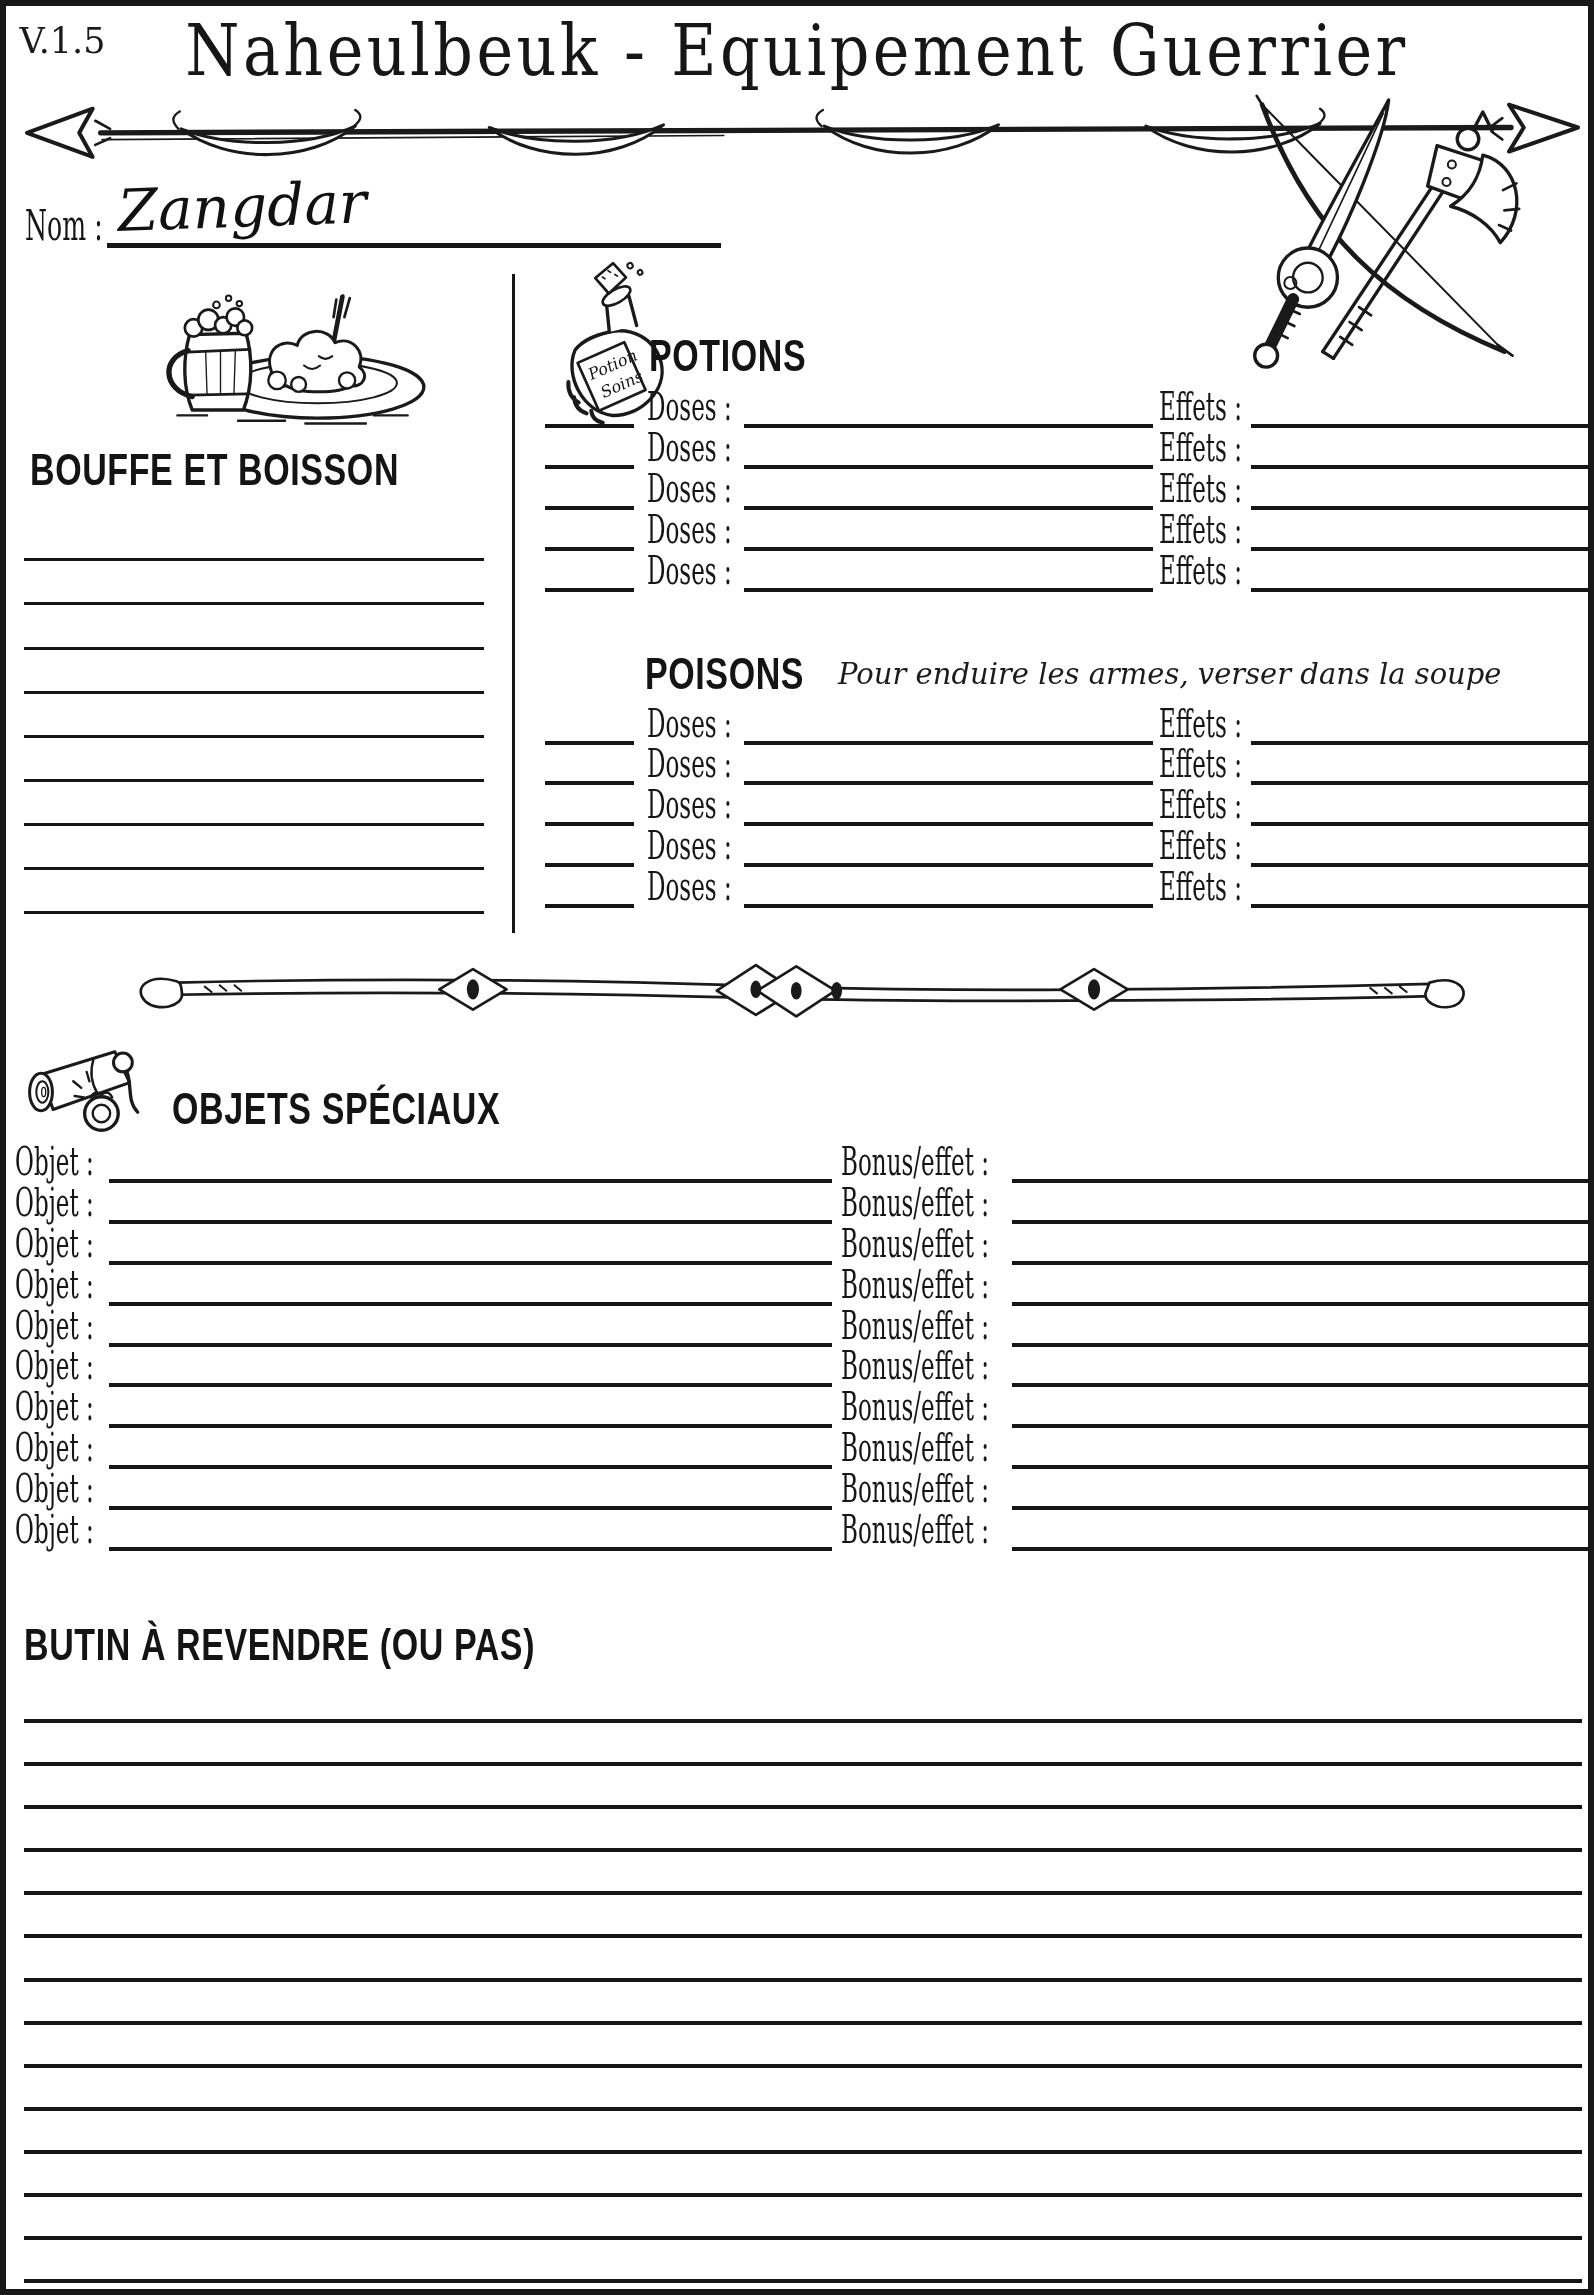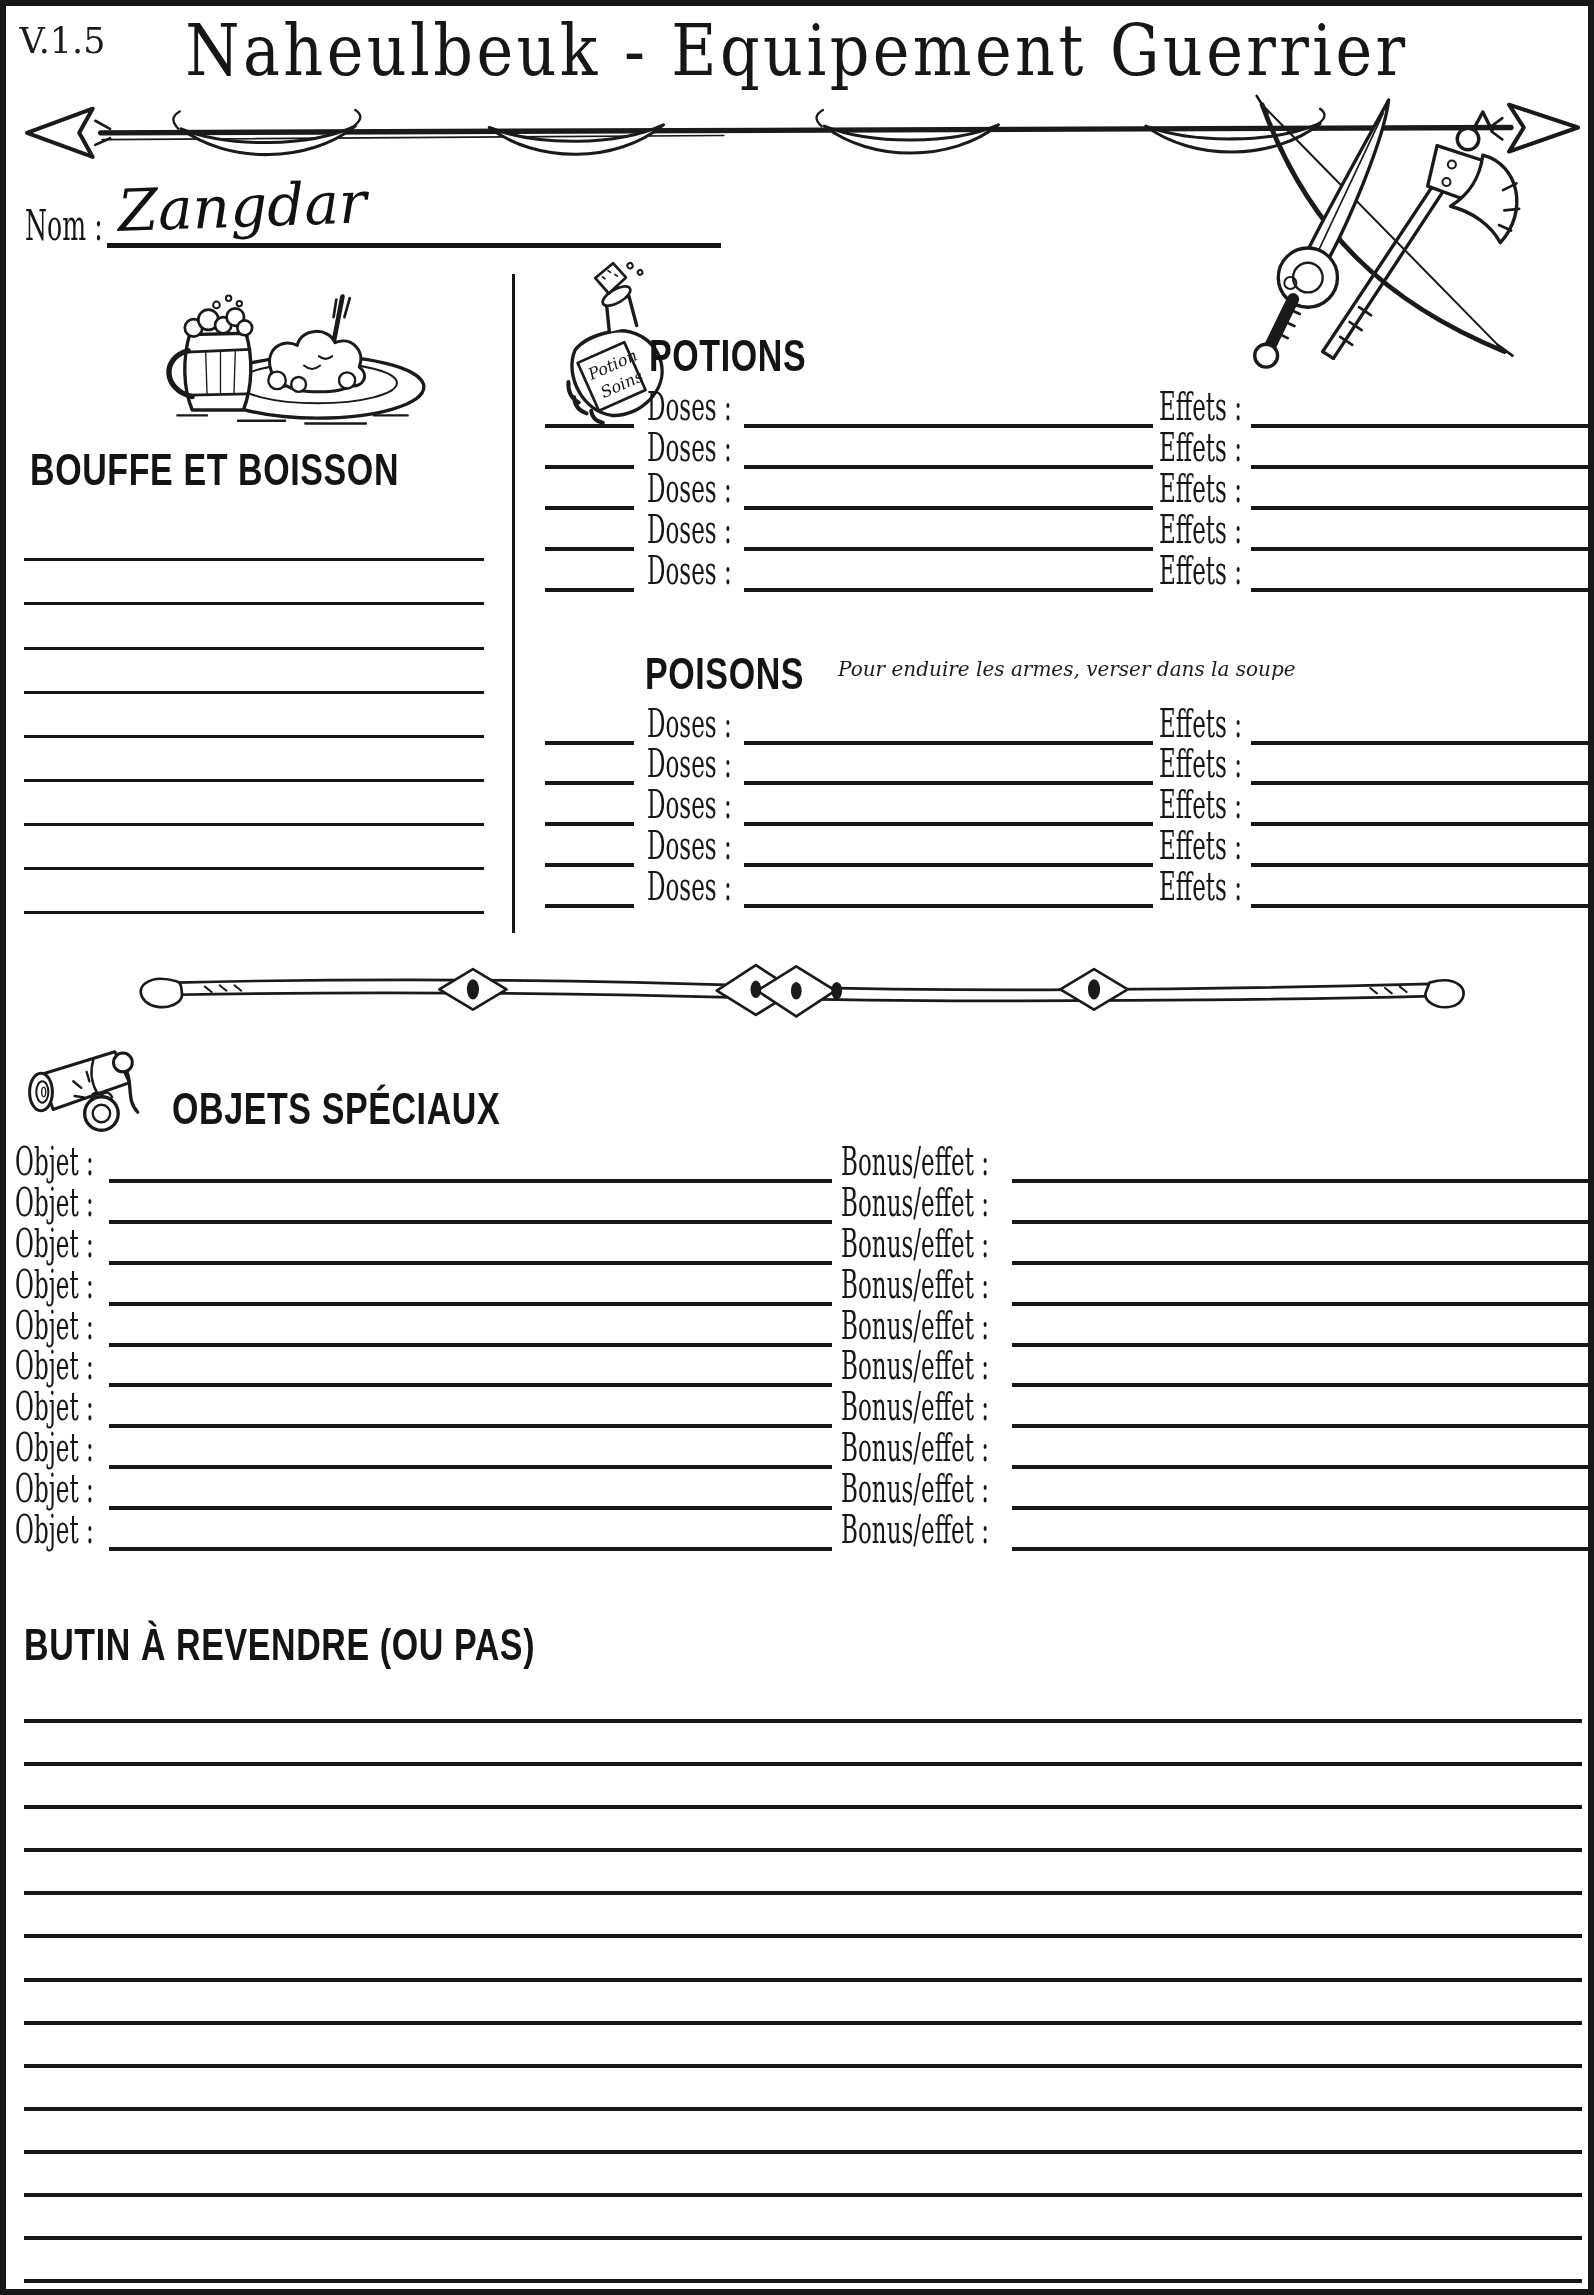--- a/index.html
+++ b/index.html
@@ -5,21 +5,21 @@
   html,body{margin:0;padding:0;background:#888;}
   .page{position:relative;width:1594px;height:2295px;background:#ffffff;box-sizing:border-box;
         border:6.7px solid #181818;overflow:hidden;color:#181818;}
   .abs{position:absolute;}
   .version{position:absolute;left:13.5px;top:15px;font-family:"DejaVu Serif",serif;font-size:35px;color:#1a1a1a;}
   .title{position:absolute;left:0;right:0;top:2.7px;text-align:center;font-family:"DejaVu Serif",serif;
          font-size:62px;letter-spacing:3.4px;transform:scaleY(1.14);transform-origin:center top;
          white-space:nowrap;color:#161616;}
   .h{position:absolute;font-family:"Liberation Sans",sans-serif;font-weight:bold;color:#141414;
      transform:scale(0.85,1.1);transform-origin:left top;letter-spacing:0.7px;white-space:nowrap;}
-  .sub{position:absolute;font-family:"DejaVu Serif",serif;font-style:italic;font-size:20px;
+  .sub{position:absolute;font-family:"DejaVu Serif",serif;font-style:italic;font-size:29px;
        white-space:nowrap;color:#1c1c1c;}
   .flabel{position:absolute;bottom:2px;font-family:"DejaVu Serif",serif;font-size:32px;line-height:1;
           transform:scale(0.72,1.2);transform-origin:left bottom;white-space:nowrap;color:#161616;}
   .rule{position:absolute;background:#161616;height:4px;}
   .row{position:absolute;left:0;width:1594px;height:34px;}
   .bline{position:absolute;background:#161616;height:3.4px;}
   .vline{position:absolute;background:#161616;width:3.4px;}
   .script{position:absolute;font-family:"DejaVu Serif",serif;font-style:italic;font-size:58px;
           transform:rotate(-2deg);transform-origin:left bottom;color:#111;white-space:nowrap;}
   svg{position:absolute;overflow:visible;}

